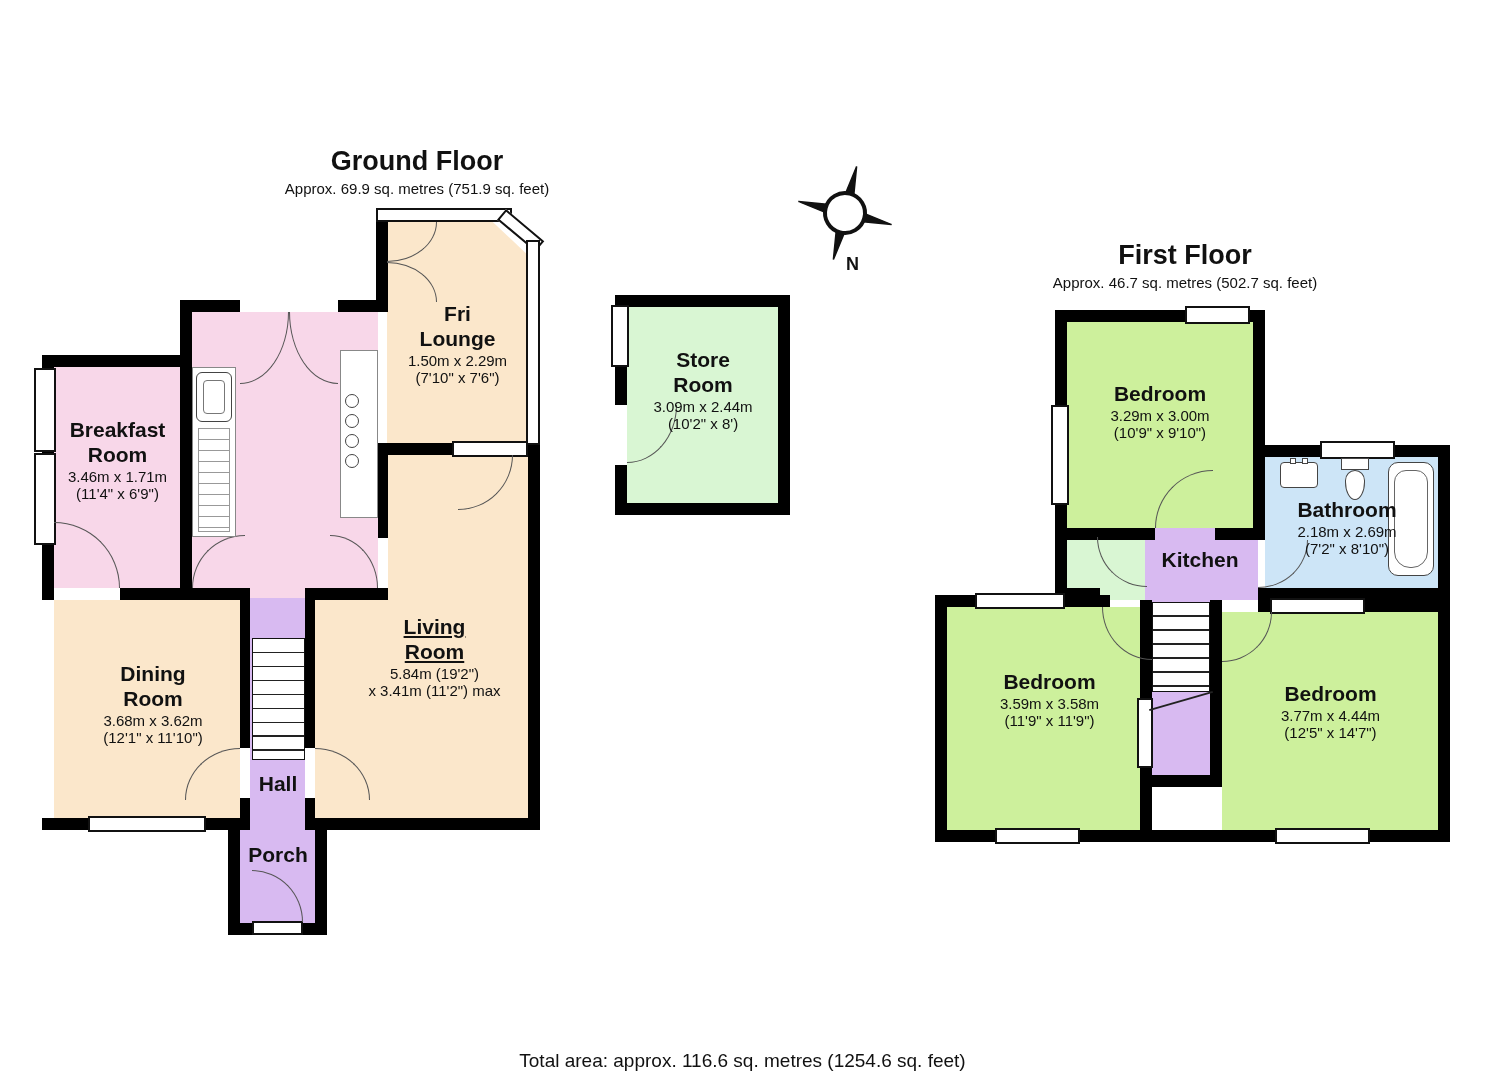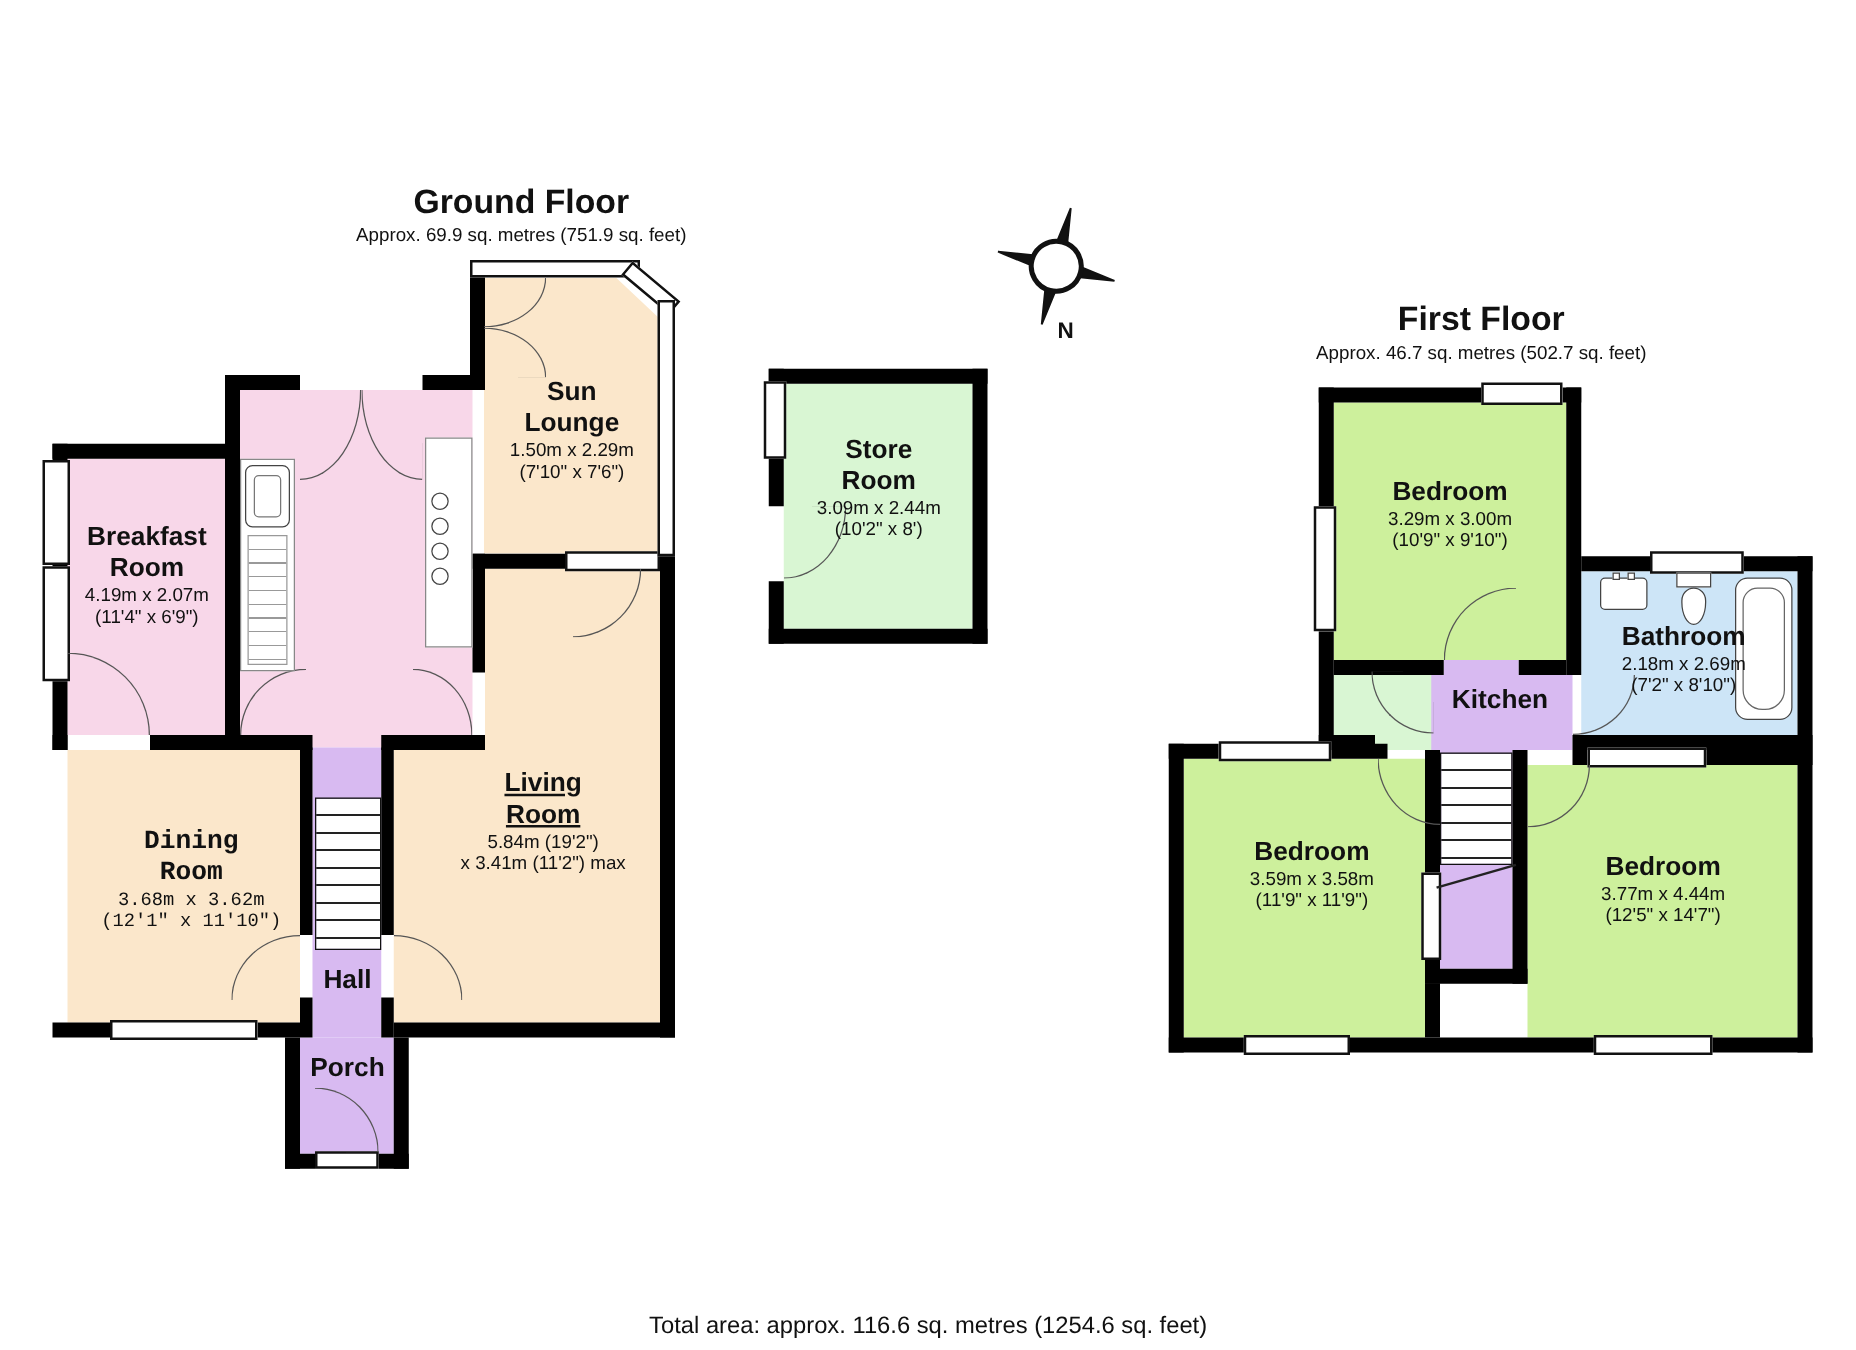--- a/index.html
+++ b/index.html
@@ -113,29 +113,29 @@
   <div class="abs counter" style="left:340px;top:350px;width:38px;height:168px;"></div>
   <div class="abs hob" style="left:345px;top:394px;width:30px;height:44px;">
     <i></i>
       <i></i>
       <i></i>
       <i></i>
   </div>
 
   <div class="abs room-label" style="left:50px;top:418px;width:135px;">
     <span class="rname" style="width:112px;">Breakfast Room</span>
-    <span class="rdims">4.19m x 2.07m</span>
+    <span class="rdims">3.46m x 1.71m</span>
     <span class="rdims">(11'4" x 6'9")</span>
   </div>
   <div class="abs room-label" style="left:395px;top:302px;width:125px;">
-    <span class="rname" style="width:85px;">Sun Lounge</span>
+    <span class="rname" style="width:85px;">Fri Lounge</span>
     <span class="rdims">1.50m x 2.29m</span>
     <span class="rdims">(7'10" x 7'6")</span>
   </div>
-  <div class="abs room-label" style="left:78px;top:662px;width:150px;font-family:Liberation Mono, monospace;">
+  <div class="abs room-label" style="left:78px;top:662px;width:150px;">
     <span class="rname" style="width:80px;">Dining Room</span>
     <span class="rdims">3.68m x 3.62m</span>
     <span class="rdims">(12'1" x 11'10")</span>
   </div>
   <div class="abs room-label" style="left:352px;top:615px;width:165px;">
     <span class="rname" style="width:80px;text-decoration:underline;">Living Room</span>
     <span class="rdims">5.84m (19'2")</span>
     <span class="rdims">x 3.41m (11'2") max</span>
   </div>
   <div class="abs room-label" style="left:238px;top:772px;width:80px;">

